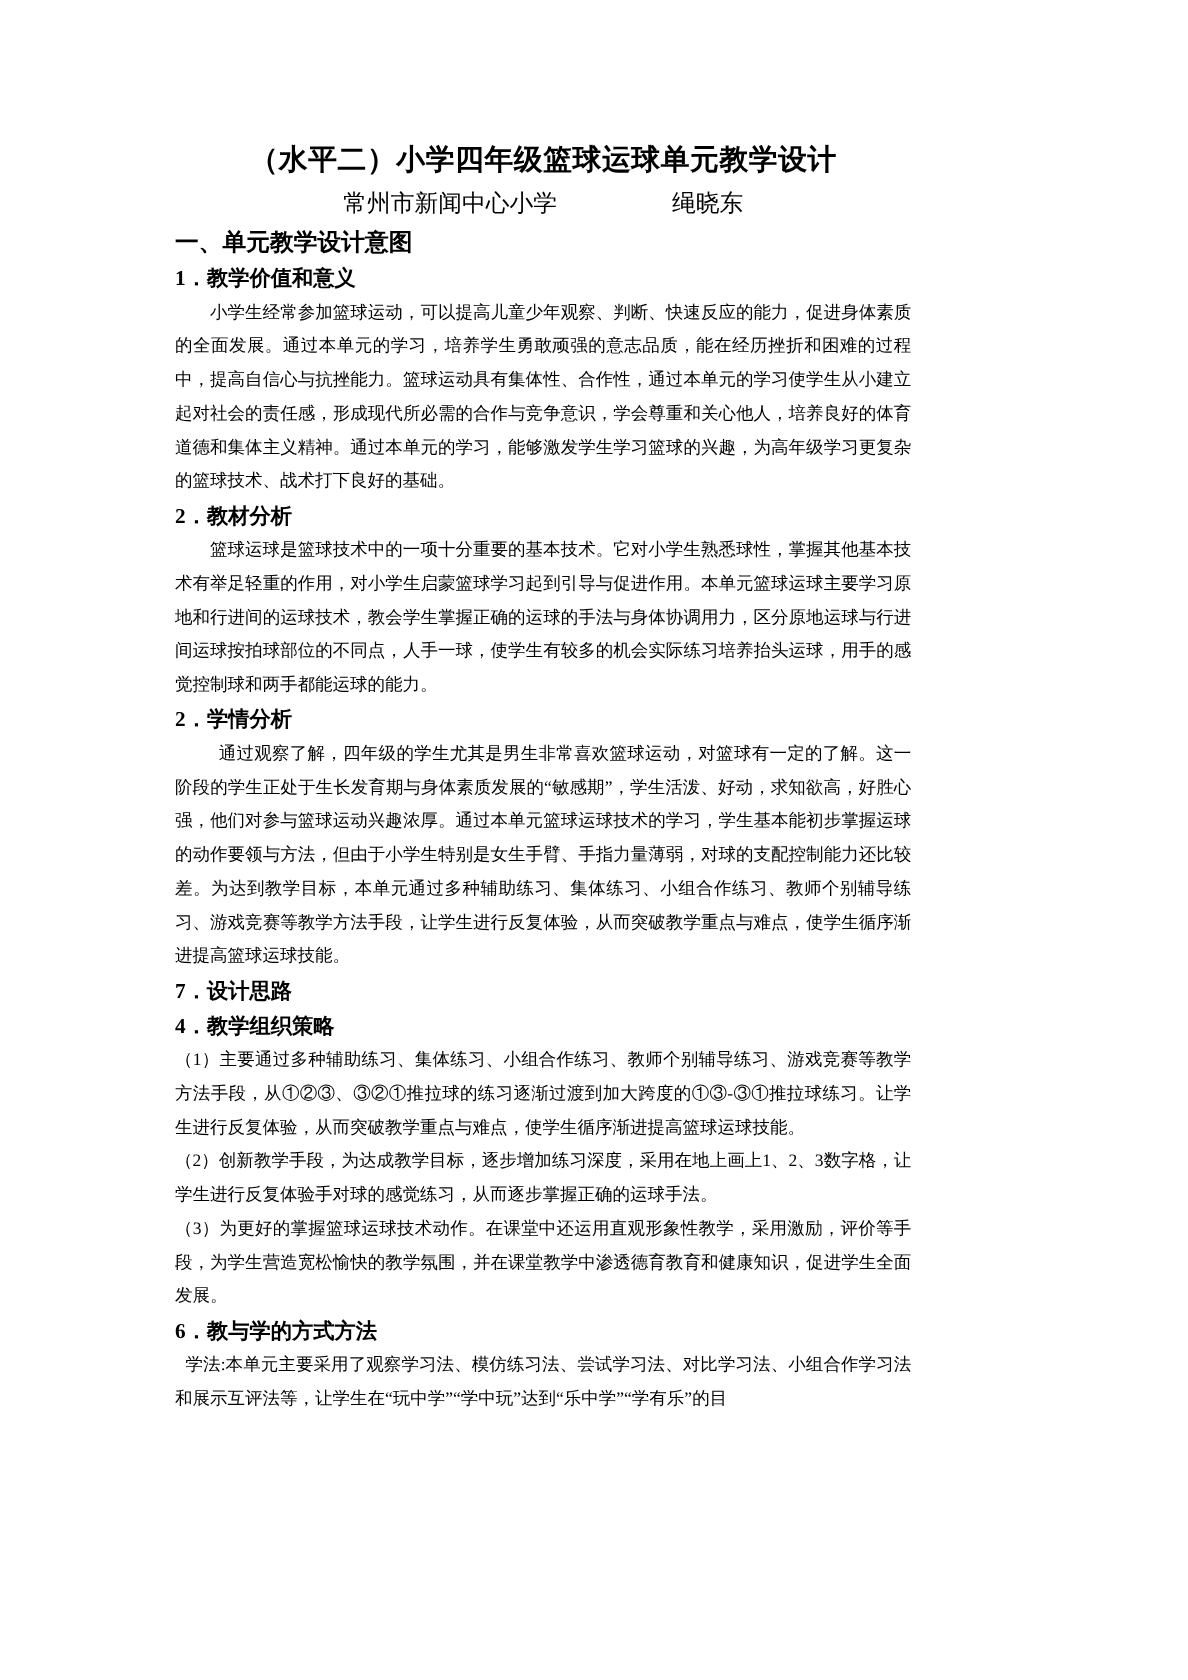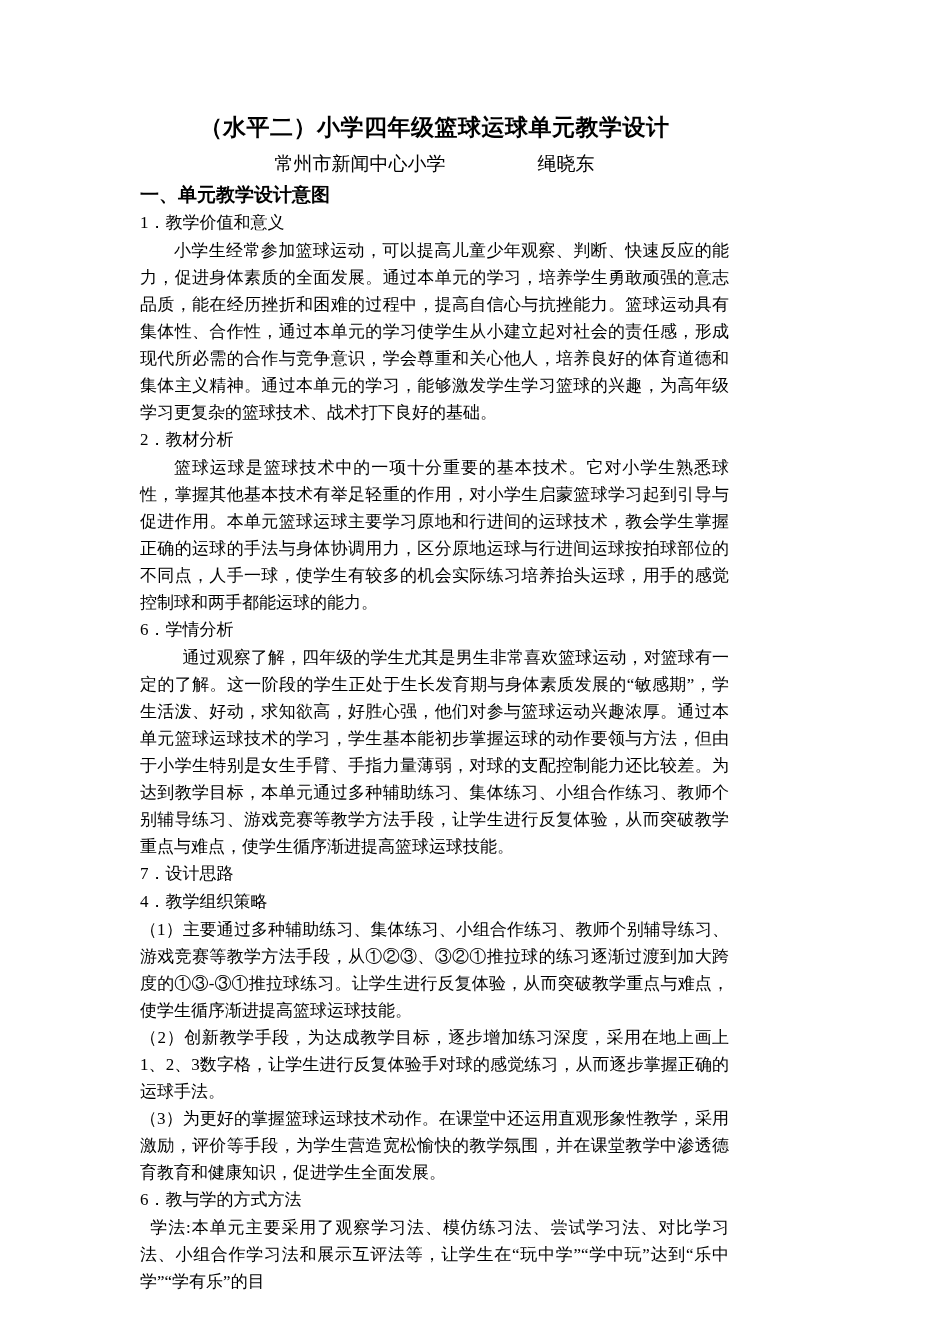--- a/index.html
+++ b/index.html
@@ -39,26 +39,26 @@
     margin: 0 0 2px 0;
   }
   .section-heading {
     font-size: 19px;
     font-weight: bold;
     margin: 0;
     line-height: 29px;
   }
   .block-heading {
     font-size: 17px;
-    font-weight: normal;
+    font-weight: bold;
     margin: 0;
     line-height: 28px;
   }
   p.body {
-    font-size: 17px;
+    font-size: 14px;
     line-height: 27px;
     margin: 0;
     text-align: justify;
   }
   p.indent {
     text-indent: 2em;
   }
   p.indent-small {
     text-indent: 0.6em;
   }
@@ -79,21 +79,21 @@
   </div>
 
   <h2 class="section-heading">一、单元教学设计意图</h2>
 
   <h3 class="block-heading">1．教学价值和意义</h3>
   <p class="body indent">小学生经常参加篮球运动，可以提高儿童少年观察、判断、快速反应的能力，促进身体素质的全面发展。通过本单元的学习，培养学生勇敢顽强的意志品质，能在经历挫折和困难的过程中，提高自信心与抗挫能力。篮球运动具有集体性、合作性，通过本单元的学习使学生从小建立起对社会的责任感，形成现代所必需的合作与竞争意识，学会尊重和关心他人，培养良好的体育道德和集体主义精神。通过本单元的学习，能够激发学生学习篮球的兴趣，为高年级学习更复杂的篮球技术、战术打下良好的基础。</p>
 
   <h3 class="block-heading">2．教材分析</h3>
   <p class="body indent">篮球运球是篮球技术中的一项十分重要的基本技术。它对小学生熟悉球性，掌握其他基本技术有举足轻重的作用，对小学生启蒙篮球学习起到引导与促进作用。本单元篮球运球主要学习原地和行进间的运球技术，教会学生掌握正确的运球的手法与身体协调用力，区分原地运球与行进间运球按拍球部位的不同点，人手一球，使学生有较多的机会实际练习培养抬头运球，用手的感觉控制球和两手都能运球的能力。</p>
 
-  <h3 class="block-heading">6．学情分析</h3>
+  <h3 class="block-heading">2．学情分析</h3>
   <p class="body indent-wide body">通过观察了解，四年级的学生尤其是男生非常喜欢篮球运动，对篮球有一定的了解。这一阶段的学生正处于生长发育期与身体素质发展的“敏感期”，学生活泼、好动，求知欲高，好胜心强，他们对参与篮球运动兴趣浓厚。通过本单元篮球运球技术的学习，学生基本能初步掌握运球的动作要领与方法，但由于小学生特别是女生手臂、手指力量薄弱，对球的支配控制能力还比较差。为达到教学目标，本单元通过多种辅助练习、集体练习、小组合作练习、教师个别辅导练习、游戏竞赛等教学方法手段，让学生进行反复体验，从而突破教学重点与难点，使学生循序渐进提高篮球运球技能。</p>
 
   <h3 class="block-heading">7．设计思路</h3>
 
   <h3 class="block-heading">4．教学组织策略</h3>
   <p class="body">（1）主要通过多种辅助练习、集体练习、小组合作练习、教师个别辅导练习、游戏竞赛等教学方法手段，从①②③、③②①推拉球的练习逐渐过渡到加大跨度的①③-③①推拉球练习。让学生进行反复体验，从而突破教学重点与难点，使学生循序渐进提高篮球运球技能。</p>
   <p class="body">（2）创新教学手段，为达成教学目标，逐步增加练习深度，采用在地上画上1、2、3数字格，让学生进行反复体验手对球的感觉练习，从而逐步掌握正确的运球手法。</p>
   <p class="body">（3）为更好的掌握篮球运球技术动作。在课堂中还运用直观形象性教学，采用激励，评价等手段，为学生营造宽松愉快的教学氛围，并在课堂教学中渗透德育教育和健康知识，促进学生全面发展。</p>
 
   <h3 class="block-heading">6．教与学的方式方法</h3>

